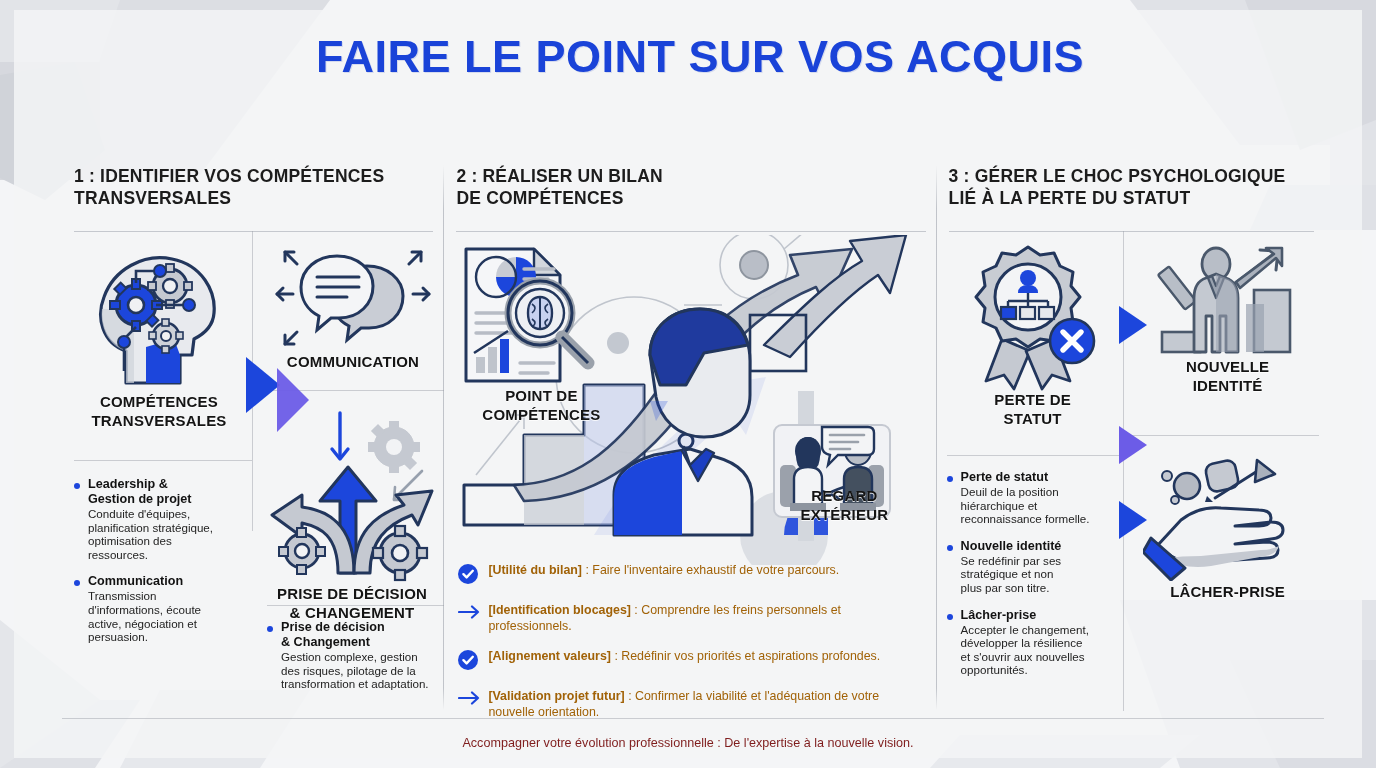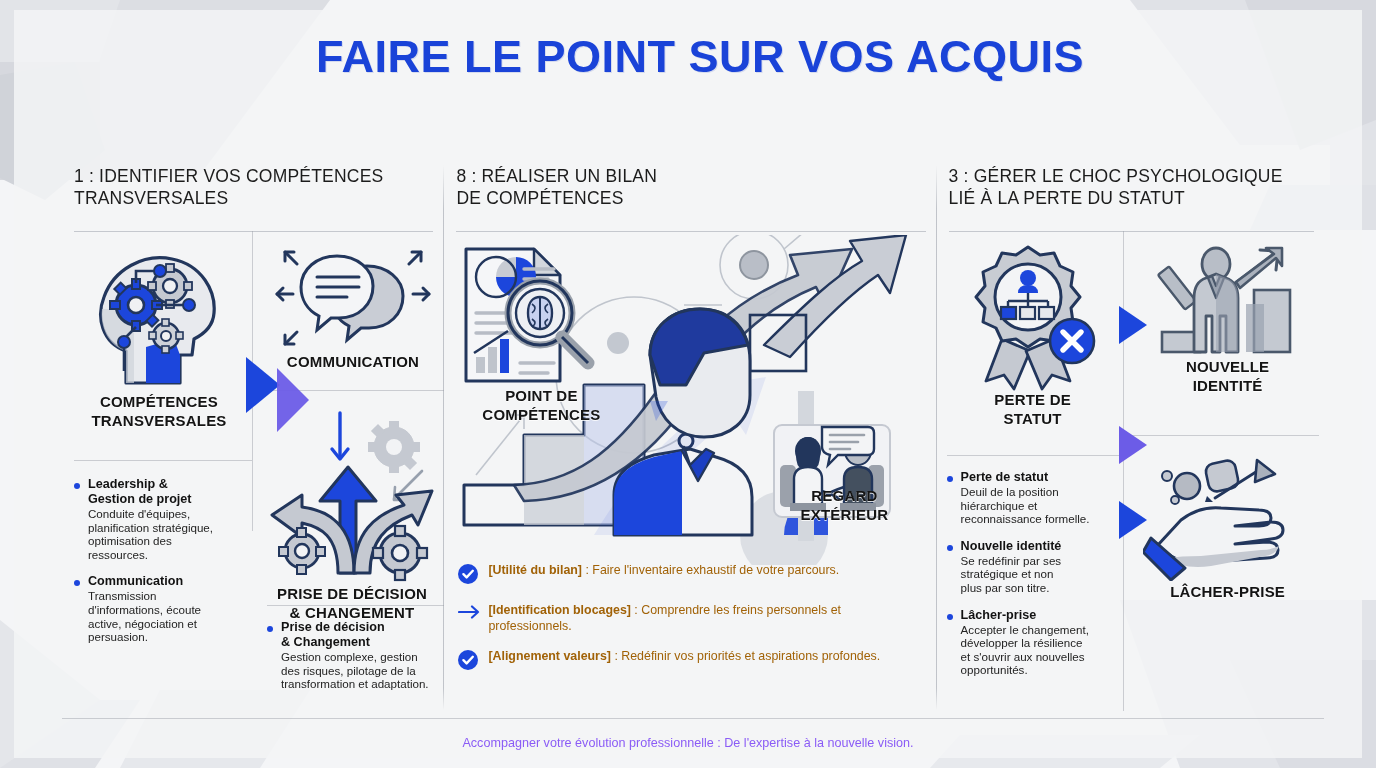--- a/index.html
+++ b/index.html
@@ -49,21 +49,21 @@
   .col { position: relative; height: 100%; }
   .col1 { width: 382px; }
   .col2 { width: 492px; }
   .col3 { width: 388px; }
   .col-div {
     width: 1px; height: 545px;
     background: linear-gradient(to bottom, rgba(150,155,165,0) 0%, rgba(150,155,165,.55) 8%, rgba(150,155,165,.55) 96%, rgba(150,155,165,0) 100%);
   }
   .col-head {
     font-size: 17.5px;
-    font-weight: 400;
+    font-weight: 700;
     color: #1c1c1c;
     letter-spacing: 0.2px;
     line-height: 22px;
     padding: 0 0 0 12px;
     white-space: pre-line;
   }
   .col-rule {
     position: absolute;
     left: 12px; right: 10px; top: 66px;
     height: 1px; background: rgba(150,155,165,.5);
@@ -103,21 +103,21 @@
   .check-text { font-size: 12.4px; line-height: 15.5px; color: #a16207; }
   .check-text b { font-weight: 800; }
 
   
   .footer-rule {
     position: absolute; left: 48px; top: 708px; width: 1262px; height: 1px;
     background: rgba(150,155,165,.45);
   }
   .footer-text {
     position: absolute; left: 0; top: 726px; width: 1348px;
-    text-align: center; font-size: 12.6px; color: #8b5cf6;
+    text-align: center; font-size: 12.6px; color: #7f1d1d;
   }
 
   .connector { position: absolute; }
 </style>
 </head>
 <body>
 
 <div class="bg">
   <svg viewBox="0 0 1376 768" xmlns="http://www.w3.org/2000/svg">
     <rect width="1376" height="768" fill="#f4f5f7"></rect>
@@ -317,21 +317,21 @@
 des risques, pilotage de la
 transformation et adaptation.</div>
           </div>
         </div>
       </div>
     </div>
 
     <div class="col-div"></div>
 
     <div class="col col2">
-      <div class="col-head">8 : RÉALISER UN BILAN
+      <div class="col-head">2 : RÉALISER UN BILAN
 DE COMPÉTENCES</div>
       <div class="col-rule"></div>
 
       <svg style="position:absolute;left:10px;top:70px;" width="470" height="330" viewBox="0 0 470 330">
 
         <g stroke="#c0c5cd" stroke-width="1.6" fill="none">
           <circle cx="180" cy="140" r="78"></circle>
           <circle cx="300" cy="30" r="34"></circle>
           <path d="M330 14 L370 -20"></path>
           <path d="M230 70 L268 70"></path>
@@ -448,20 +448,28 @@
         </div>
         <div class="check-row">
           <span class="check-mark">
             <svg width="20" height="20" viewBox="0 0 20 20">
                 <circle cx="10" cy="10" r="10" fill="#1c46dc"></circle>
                 <path d="M5.4 10.2 L8.6 13.4 L14.8 6.8" stroke="#fff" stroke-width="2.4" fill="none" stroke-linecap="round" stroke-linejoin="round"></path>
               </svg>
           </span>
           <span class="check-text"><b>[Alignement valeurs]</b><span> : Redéfinir vos priorités et aspirations profondes.</span></span>
         </div>
+        <div class="check-row">
+          <span class="check-mark">
+            <svg width="24" height="16" viewBox="0 0 24 16">
+                <path d="M1 8 L20 8 M14 2.5 L20 8 L14 13.5" stroke="#1c46dc" stroke-width="2.2" fill="none" stroke-linecap="round" stroke-linejoin="round"></path>
+              </svg>
+          </span>
+          <span class="check-text"><b>[Validation projet futur]</b><span> : Confirmer la viabilité et l'adéquation de votre nouvelle orientation.</span></span>
+        </div>
       </div>
     </div>
 
     <div class="col-div"></div>
 
     <div class="col col3">
       <div class="col-head">3 : GÉRER LE CHOC PSYCHOLOGIQUE
 LIÉ À LA PERTE DU STATUT</div>
       <div class="col-rule"></div>
 

